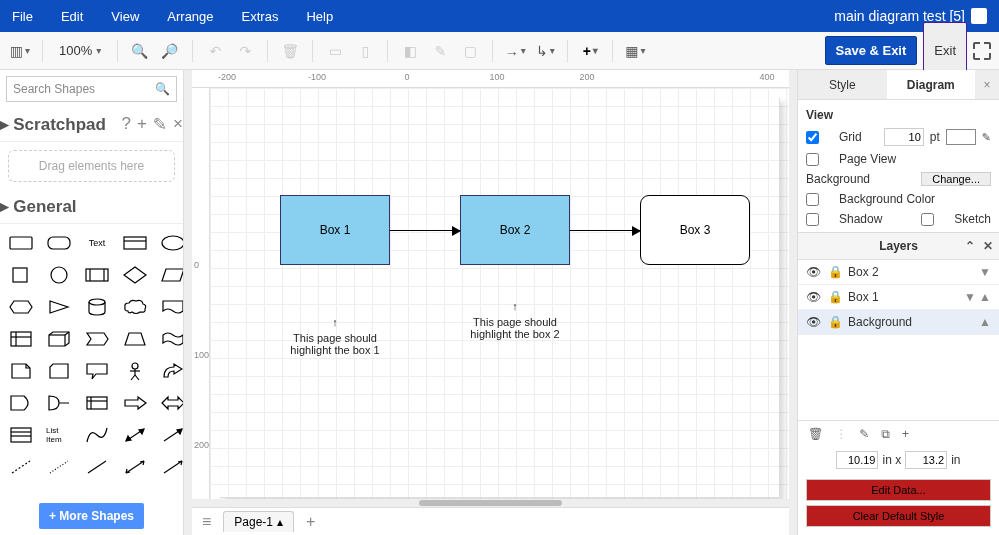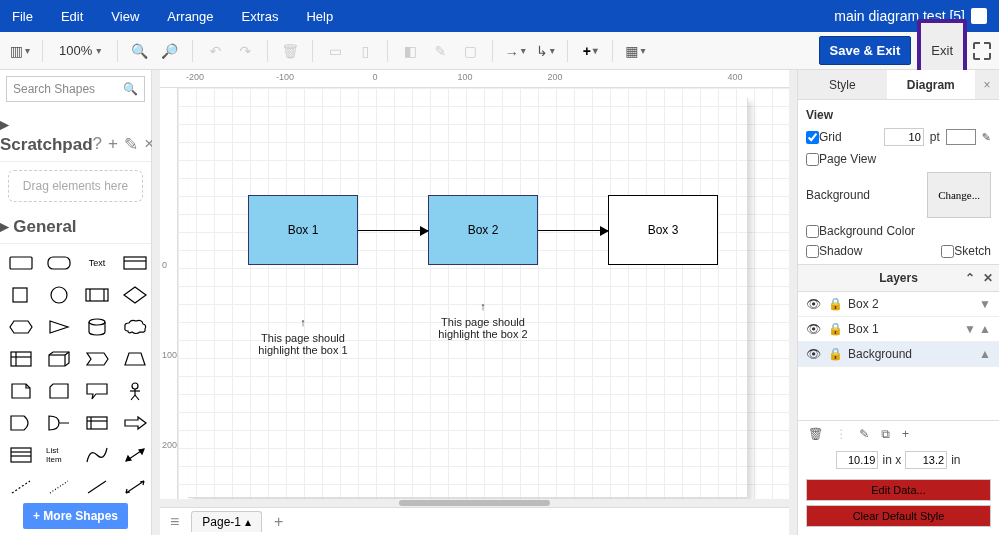--- a/index.html
+++ b/index.html
@@ -8,27 +8,27 @@
 .menubar .menus { display: flex; gap: 28px; }
 .menubar .menus span { cursor: pointer; }
 .menubar .title { display: flex; align-items: center; gap: 6px; font-size: 14px; margin-left: 44px; }
 .chat-icon { width: 16px; height: 16px; background: #fff; border-radius: 2px; position: relative; }
 .toolbar { height: 38px; background: #f8f8f8; border-bottom: 1px solid #ddd; display: flex; align-items: center; padding: 0 8px; gap: 6px; }
 .tb-btn { width: 24px; height: 24px; display: flex; align-items: center; justify-content: center; color: #555; cursor: pointer; font-size: 14px; border-radius: 2px; }
 .tb-btn.disabled { color: #ccc; }
 .tb-sep { width: 1px; height: 22px; background: #ddd; margin: 0 4px; }
 .tb-zoom { font-size: 13px; color: #333; padding: 0 6px; display: flex; align-items: center; gap: 2px; cursor: pointer; }
 .btn-save { background: #0e4fbf; color: #fff; border: 1px solid #0a3a8f; padding: 6px 10px; font-weight: bold; font-size: 13px; cursor: pointer; border-radius: 2px; }
-.btn-exit { background: #eee; color: #333; border: 4px solid #4c1d95; padding: 20px 10px; font-size: 13px; cursor: pointer; border-radius: 2px; }
+.btn-exit { background: #eee; color: #333; border: 1px solid #4c1d95; padding: 20px 10px; font-size: 13px; cursor: pointer; border-radius: 2px; }
 .fs-icon { width: 18px; height: 18px; border: 2px solid #555; border-radius: 2px; cursor: pointer; position: relative; }
 .fs-icon::before, .fs-icon::after { content:''; position:absolute; background:#f8f8f8; }
 .fs-icon::before { left:5px; right:5px; top:-2px; bottom:-2px; }
 .fs-icon::after  { top:5px; bottom:5px; left:-2px; right:-2px; }
 .main { display: flex; height: 465px; }
-.sidebar-left { width: 152px; background: #fff; border-right: 1px solid #ddd; display: flex; flex-direction: column; }
+.sidebar-left { width: 184px; background: #fff; border-right: 1px solid #ddd; display: flex; flex-direction: column; }
 .search-box { margin: 6px; border: 1px solid #ccc; height: 26px; display: flex; align-items: center; padding: 0 6px; font-size: 12px; color: #888; justify-content: space-between; }
 .section-hdr { display:flex; align-items:flex-end; justify-content:space-between; padding: 6px 0; font-size: 17px; color: #555; font-weight: bold; border-bottom: 1px solid #eee; }
 .section-hdr .tools { display:flex; gap:6px; color:#888; font-weight:normal; }
 .scratch-body { margin: 8px; border: 1px dashed #ccc; border-radius: 6px; height: 32px; display:flex; align-items:center; justify-content:center; font-size:12px; color:#aaa; }
 .shapes-grid { flex:1; overflow:hidden; padding: 6px 8px; display:grid; grid-template-columns: repeat(5, 1fr); grid-auto-rows: 26px; gap: 6px 12px; align-items:center; justify-items:center; }
 .shapes-grid svg { width: 26px; height: 20px; stroke:#000; fill:none; stroke-width:1.2; }
 .more-shapes { margin: 6px auto 6px; background:#4d90fe; color:#fff; border:none; padding:6px 10px; font-size:12px; font-weight:bold; border-radius:2px; cursor:pointer; display:block; }
 .canvas-col { flex:1; position:relative; display:flex; flex-direction:column; min-width:0; }
 .splitter-v { width:8px; background:#eee; cursor:col-resize; }
 .ruler-h { height:18px; background:#fff; border-bottom:1px solid #ddd; position:relative; font-size:9px; color:#888; }
@@ -55,26 +55,26 @@
 .tabs { height:28px; border-top:1px solid #ddd; display:flex; align-items:center; gap:8px; padding:0 6px; background:#fff; }
 .tab { font-size:12px; padding:3px 10px; border:1px solid #ccc; border-bottom:none; border-radius:3px 3px 0 0; background:#f6f6f6; cursor:pointer; display:flex; align-items:center; gap:4px; }
 .tab-menu, .tab-add { font-size:16px; color:#888; cursor:pointer; padding:0 4px; }
 .sidebar-right { width:202px; background:#fff; border-left:1px solid #ddd; display:flex; flex-direction:column; font-size:12px; color:#333; position:relative; }
 .r-tabs { display:flex; height:30px; border-bottom:1px solid #ddd; }
 .r-tab { flex:1; display:flex; align-items:center; justify-content:center; cursor:pointer; background:#eee; }
 .r-tab.active { background:#fff; font-weight:bold; }
 .r-close { width:24px; display:flex; align-items:center; justify-content:center; color:#888; cursor:pointer; background:#eee; }
 .r-body { padding:8px 8px 0; display:flex; flex-direction:column; gap:6px; }
 .r-row { display:flex; align-items:center; gap:6px; }
-.r-row label { display:flex; align-items:center; gap:0; }
+.r-row label { display:flex; align-items:center; gap:20px; }
 .r-row .spacer { flex:1; }
 .mini-input { width:40px; height:18px; border:1px solid #ccc; font-size:11px; text-align:right; padding:0 2px; }
 .swatch { width:30px; height:16px; border:1px solid #888; background:#fff; cursor:pointer; }
 .pencil-sm { font-size:11px; color:#555; cursor:pointer; }
-.btn-change { background:#eee; border:1px solid #ccc; padding:16px 10px; font-size:11px; cursor:pointer;font-family:Liberation Serif, serif; }
+.btn-change { background:#eee; border:1px solid #ccc; padding:0 10px; font-size:11px; cursor:pointer; }
 .layers-panel { border-top:1px solid #ddd; margin-top:6px; flex:1; display:flex; flex-direction:column; min-height:0; }
 .layers-hdr { display:flex; align-items:center; justify-content:center; padding:6px; position:relative; font-weight:bold; background:#f5f5f5; border-bottom:1px solid #ddd; }
 .layers-hdr .actions { position:absolute; right:6px; display:flex; gap:8px; color:#555; }
 .layer-row { display:flex; align-items:center; gap:8px; padding:5px 8px; border-bottom:1px solid #eee; cursor:pointer; }
 .layer-row.selected { background:#e8eef7; }
 .layer-row .eye { width:14px; }
 .layer-row .lock { width:12px; color:#aaa; }
 .layer-row .name { flex:1; }
 .layer-row .arrow-ud { color:#888; }
 .layer-blank { flex:1; background:#fff; }
@@ -314,21 +314,21 @@
     <div class="canvas-wrap">
       <div class="ruler-v" id="rulerV">
           <span style="top: 177px;">0</span>
           <span style="top: 267px;">100</span>
           <span style="top: 357px;">200</span>
         </div>
       <div class="canvas" id="canvas">
         <div class="page-shadow"></div>
       <div class="box" style="left: 70px; top: 107px;">Box 1</div>
           <div class="box" style="left: 250px; top: 107px;">Box 2</div>
-          <div class="box white" style="left: 430px; top: 107px;">Box 3</div>
+          <div class="box white" style="left: 430px; top: 107px; border-radius: 9px;">Box 3</div>
           <div class="arrow" style="left: 180px; top: 142px; width: 70px;"></div>
           <div class="arrow" style="left: 360px; top: 142px; width: 70px;"></div>
           <div class="note" style="left: 65px; top: 228px;">This page should highlight the box 1</div>
           <div class="note" style="left: 245px; top: 212px;">This page should highlight the box 2</div>
         </div>
     </div>
     <div class="hscroll">
         <div class="thumb"></div>
       </div>
     <div class="tabs">

